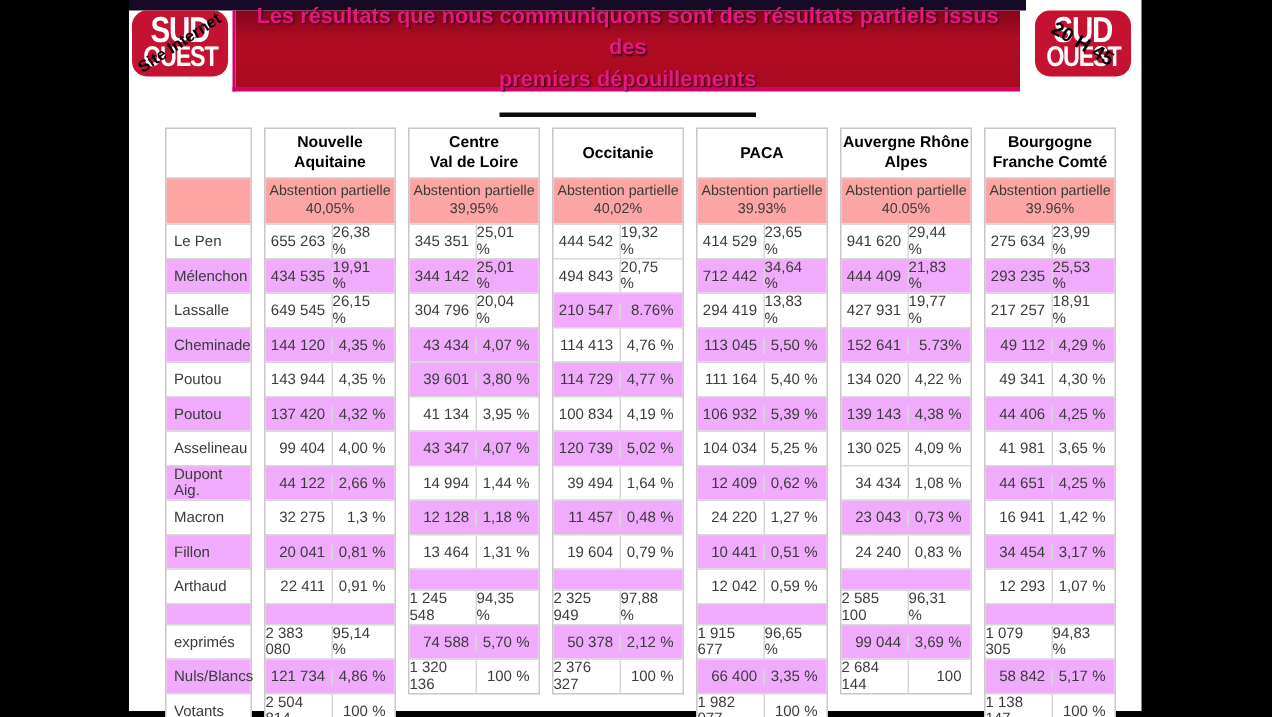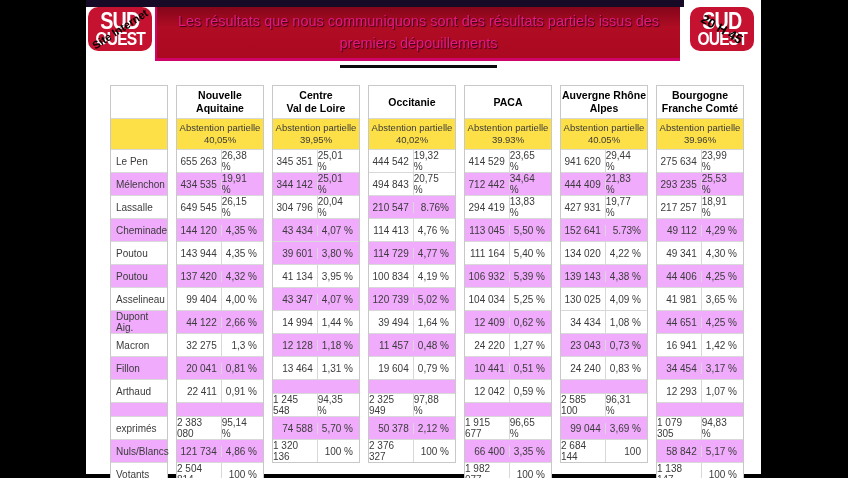--- a/index.html
+++ b/index.html
@@ -37,40 +37,40 @@
   .logo.right .overlay{transform:translate(-50%,-50%) rotate(30deg);font-size:13px;}
   
   .banner{
     position:absolute;left:69px;top:7px;width:525px;height:54px;
     background:linear-gradient(180deg,#84051a 0%,#b00d24 40%,#ab0920 100%);
     border-left:2px solid #cf0468;border-bottom:3px solid #cf0468;
     display:flex;flex-direction:column;align-items:center;justify-content:center;
     text-align:center;box-sizing:border-box;
   }
   .banner .bl{
-    color:#e3197f;font-weight:normal;font-size:14.5px;line-height:1.45;
+    color:#e3197f;font-weight:bold;font-size:14.5px;line-height:1.45;
     text-shadow:1px 1px 1px rgba(35,0,20,.85);
   }
   .banner .bl.l2 span{border-bottom:3px solid #0b0b0b;padding-bottom:14px;}
   
   .grid{
     position:absolute;left:24px;top:85px;display:flex;gap:8px;align-items:flex-start;
   }
   .block{
     border:1px solid #c8c8c8;background:#fff;box-sizing:border-box;
     color:#3b3b3b;font-size:10px;
   }
   .block.labels{width:58px;}
   .block.region{width:88px;}
   .cell.hdr{
     height:32px;display:flex;align-items:center;justify-content:center;
     text-align:center;font-weight:bold;color:#000;font-size:10.5px;line-height:1.2;
   }
   .cell.abst{
-    height:30px;background:#fde047;border-top:1px solid #d8d8d8;
+    height:30px;background:#fca5a5;border-top:1px solid #d8d8d8;
     display:flex;align-items:center;justify-content:center;text-align:center;
     font-size:9.5px;line-height:1.3;color:#3b3b3b;
   }
   .row{
     display:flex;height:22px;border-top:1px solid #d8d8d8;align-items:stretch;
   }
   .row.g{background:#f0abfc;align-items:center;}
   .row.spacer{height:13px;}
   .c{
     display:flex;align-items:center;box-sizing:border-box;

